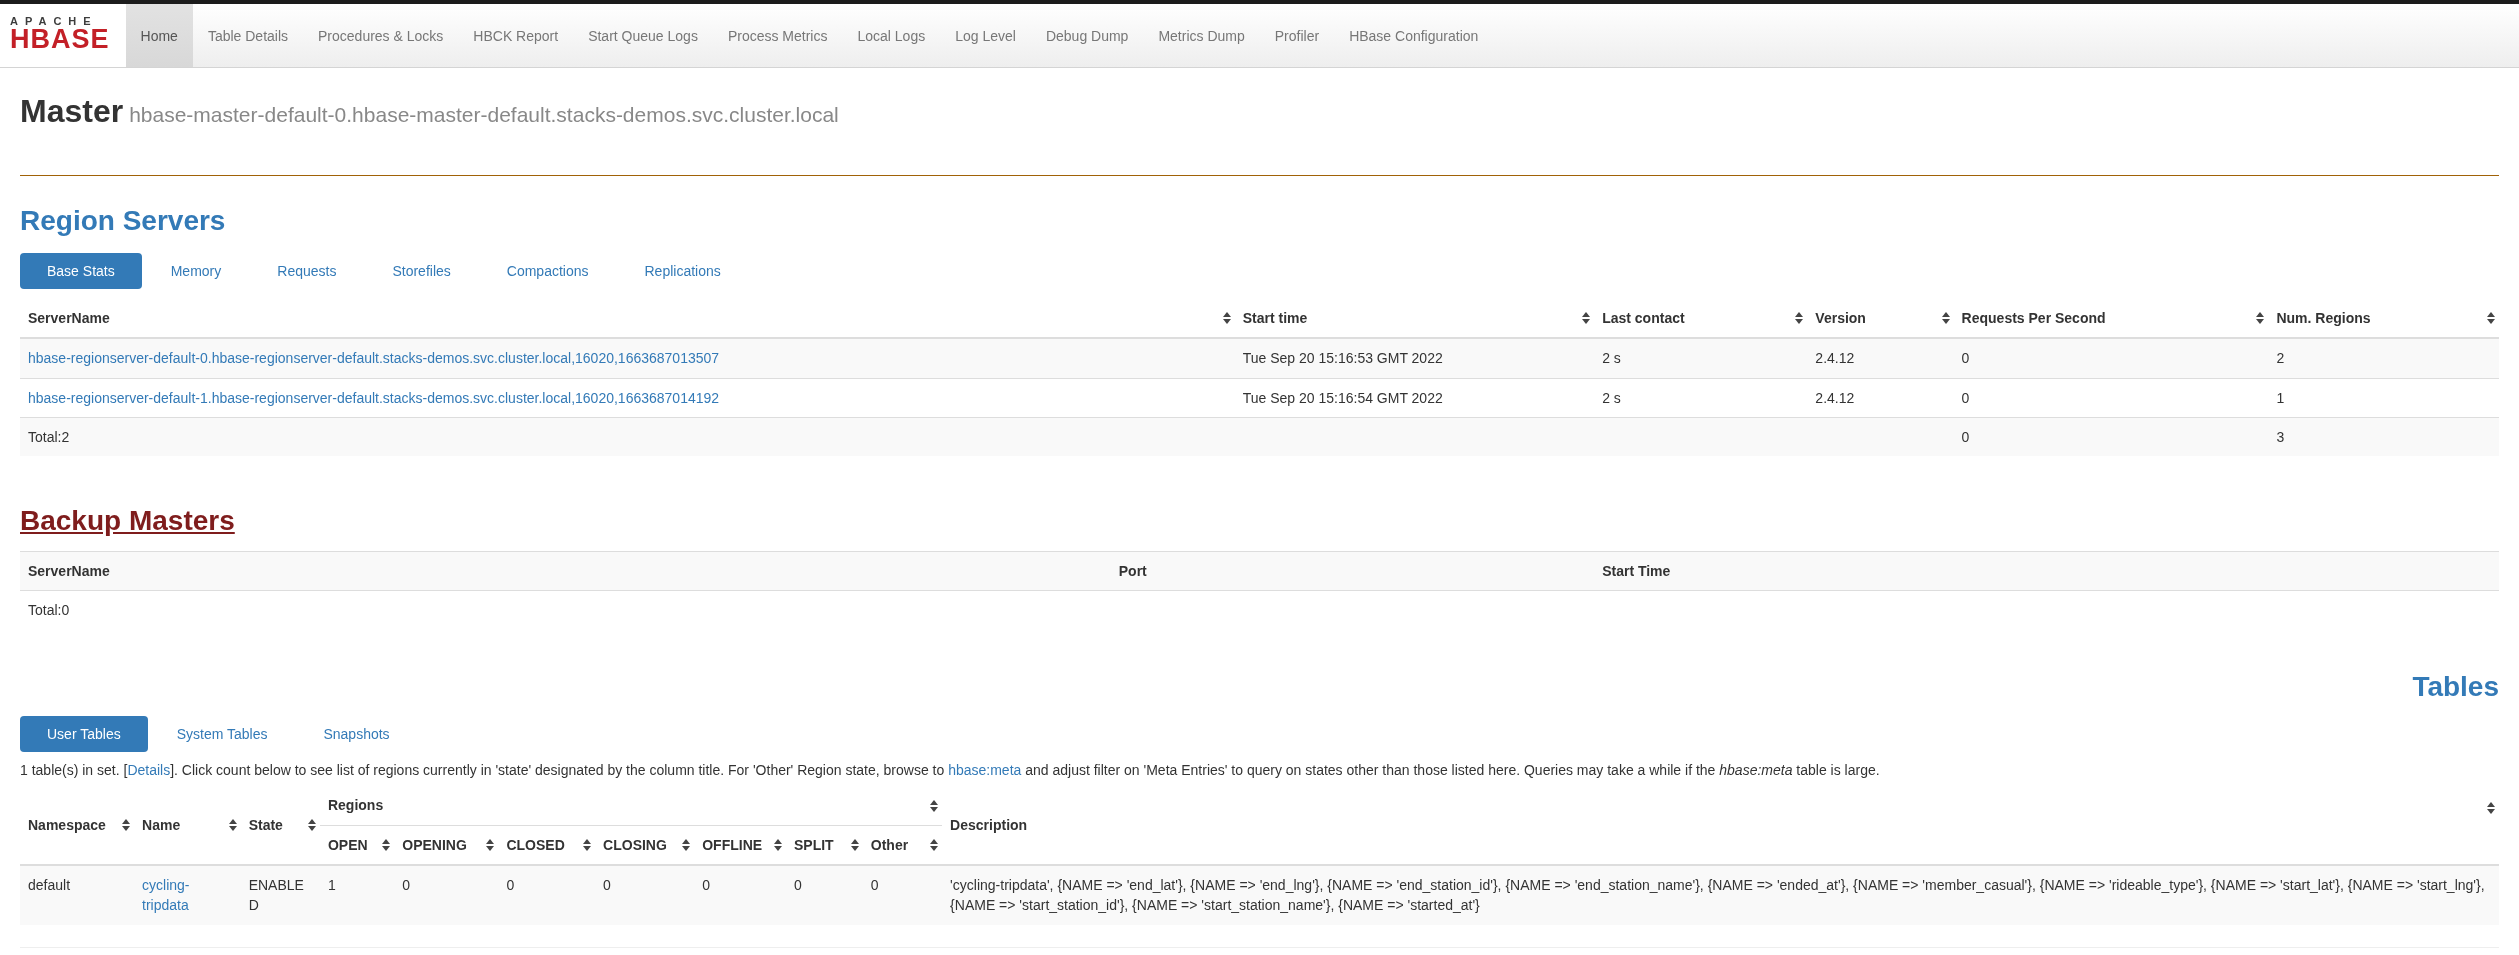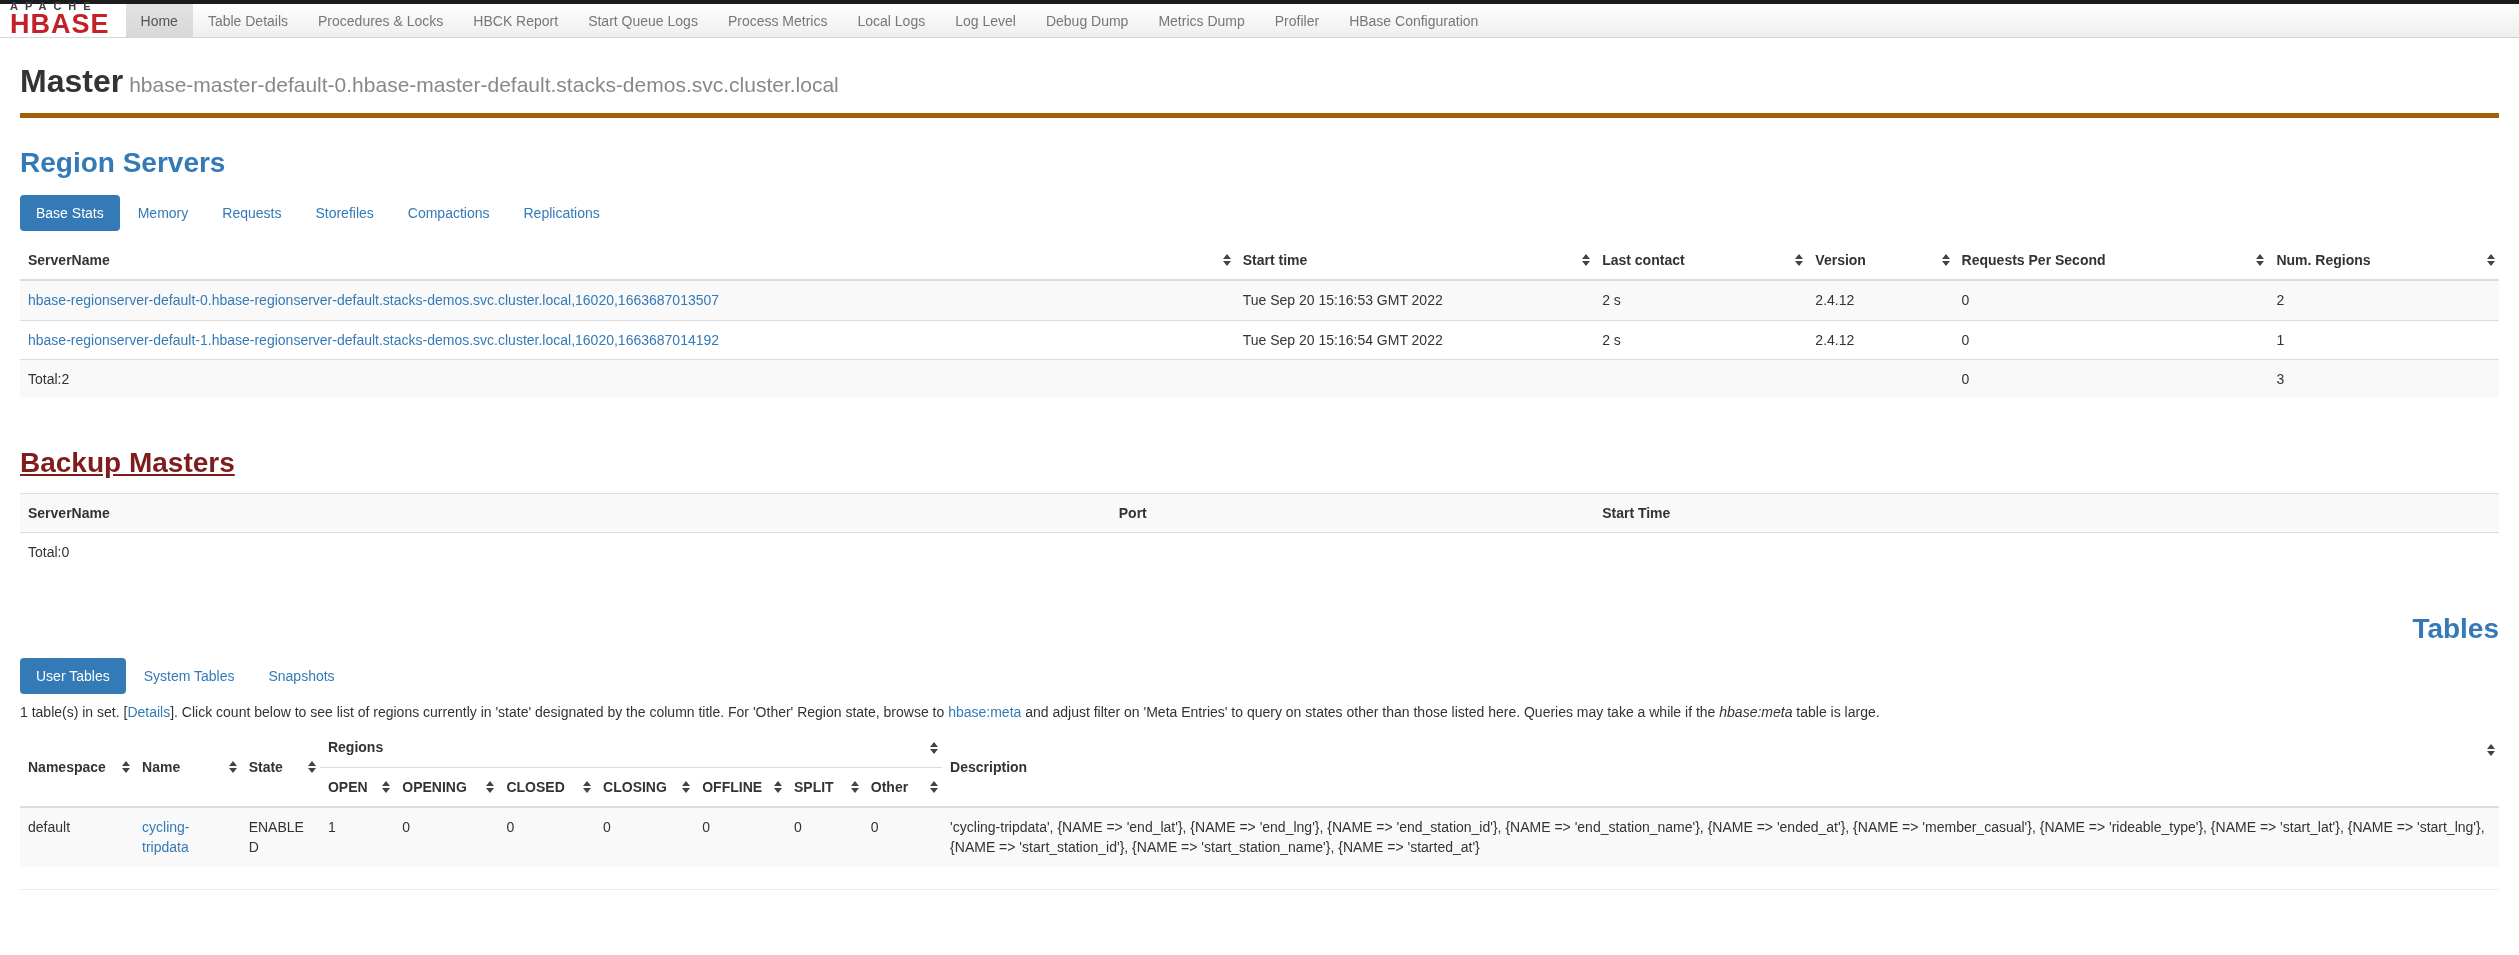--- a/index.html
+++ b/index.html
@@ -1,47 +1,47 @@
 <!DOCTYPE html>
 <html><head>
 <meta charset="utf-8">
 <style>
   * { box-sizing: border-box; }
   html,body { margin:0; padding:0; background:#fff; color:#333;
               font-family:"Liberation Sans", sans-serif; font-size:14px; }
 
   
   .navbar { border-top:4px solid #1c1c1c; background:linear-gradient(#ffffff,#eeeeee);
-            border-bottom:1px solid #d4d4d4; height:38px; display:flex; align-items:stretch; }
+            border-bottom:1px solid #d4d4d4; height:68px; display:flex; align-items:stretch; }
   .brand { display:flex; flex-direction:column; justify-content:center; padding:2px 16px 4px 10px;
            background:#fff; cursor:pointer; }
   .brand-top { font-size:11px; font-weight:bold; letter-spacing:7px; color:#3d3d3d; line-height:1; }
   .brand-bottom { font-size:27px; font-weight:bold; letter-spacing:1px; color:#c32027; line-height:0.95; }
   .nav-items { display:flex; align-items:stretch; list-style:none; margin:0; padding:0; }
   .nav-items li { display:flex; }
   .nav-items a { display:flex; align-items:center; padding:8px 15px; color:#777; text-decoration:none;
                  font-size:14px; }
   .nav-items li.active a { background:linear-gradient(#e2e2e2,#d8d8d8); color:#555; }
 
   .container { padding:0 20px; }
 
   
-  .page-header { margin-top:26px; padding-bottom:14px; border-bottom:5px solid #a16207; }
+  .page-header { margin-top:26px; padding-bottom:46px; border-bottom:1px solid #a16207; }
   h1 { margin:0; font-size:32px; font-weight:bold; color:#333; line-height:1.1; }
   h1 .subtitle { font-size:21px; font-weight:normal; color:#888; margin-left:6px; }
   h2 { font-size:28px; font-weight:bold; line-height:1.1; margin:0; }
   h2.link-color { color:#337ab7; }
   h2.plain { color:#7f1d1d;text-decoration:underline; }
   .h2-rs { margin:30px 0 16px; }
   .h2-bm { margin:50px 0 14px; }
   .h2-tb { margin:42px 0 14px;text-align:right; }
 
   
   .pills { display:flex; list-style:none; margin:0 0 10px; padding:0; gap:2px; }
-  .pills a { display:block; padding:11px 16px; border-radius:4px; color:#337ab7; text-decoration:none;
+  .pills a { display:block; padding:11px 27px; border-radius:4px; color:#337ab7; text-decoration:none;
              font-size:14px; line-height:1;text-align:center; }
   .pills li.active a { background:#337ab7; color:#fff; }
 
   
   table { width:100%; border-collapse:collapse; table-layout:fixed; margin-top:8px; }
   th, td { text-align:left; padding:9px 8px; font-size:14px; line-height:1.45;
            overflow-wrap:break-word; vertical-align:top; }
   thead th { border-bottom:2px solid #ddd; vertical-align:middle; }
   tbody tr td, tbody tr th { border-top:1px solid #ddd; }
   tbody.striped tr:nth-child(odd) { background:#f9f9f9; }

